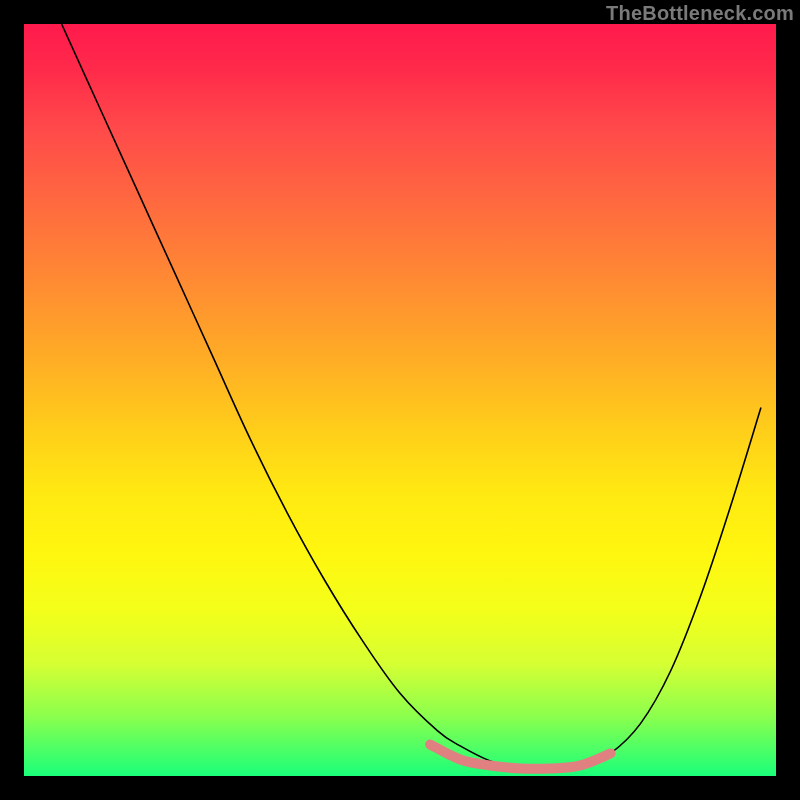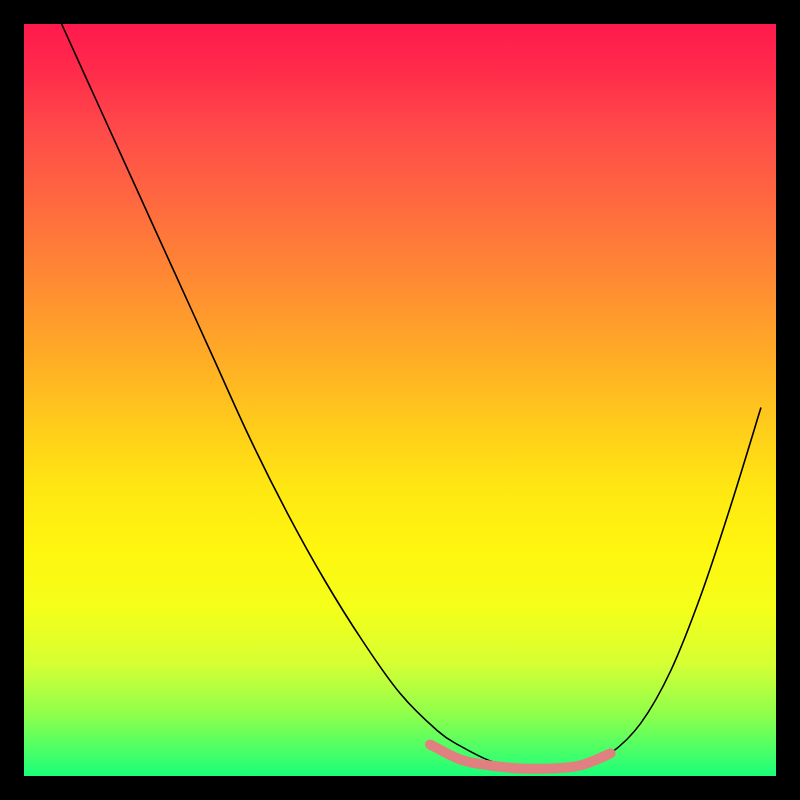--- a/index.html
+++ b/index.html
@@ -58,13 +58,14 @@
 
   <div class="plot-area"></div>
 
   <svg class="curve-svg" viewBox="0 0 752 752" preserveAspectRatio="none">
     <g>
       <path fill="none" stroke="#000000" stroke-width="1.6" d="M 37.60 0.00 C 44.37 14.89, 61.66 52.94, 75.20 82.72 C 88.74 112.50, 99.26 135.66, 112.80 165.44 C 126.34 195.22, 136.86 218.38, 150.40 248.16 C 163.94 277.94, 174.46 301.10, 188.00 330.88 C 201.54 360.66, 212.06 385.17, 225.60 413.60 C 239.14 442.03, 249.66 463.08, 263.20 488.80 C 276.74 514.52, 287.26 533.47, 300.80 556.48 C 314.34 579.49, 324.86 596.34, 338.40 616.64 C 351.94 636.94, 362.46 653.04, 376.00 669.28 C 389.54 685.52, 402.77 697.40, 413.60 706.88 C 424.43 716.36, 426.68 716.51, 436.16 721.92 C 445.64 727.33, 455.41 732.90, 466.24 736.96 C 477.07 741.02, 485.49 743.13, 496.32 744.48 C 507.15 745.83, 515.57 744.48, 526.40 744.48 C 537.23 744.48, 545.65 747.19, 556.48 744.48 C 567.31 741.77, 575.73 737.56, 586.56 729.44 C 597.39 721.32, 605.81 714.25, 616.64 699.36 C 627.47 684.47, 635.89 669.73, 646.72 646.72 C 657.55 623.71, 665.97 601.30, 676.80 571.52 C 687.63 541.74, 696.05 515.12, 706.88 481.28 C 717.71 447.44, 731.55 401.12, 736.96 383.52"></path>
       <path fill="none" stroke="#e08080" stroke-width="10" stroke-linecap="round" stroke-linejoin="round" d="M 406.08 720.42 C 411.49 723.12, 425.33 731.67, 436.16 735.46 C 446.99 739.25, 455.41 739.85, 466.24 741.47 C 477.07 743.10, 485.49 743.94, 496.32 744.48 C 507.15 745.02, 515.57 745.02, 526.40 744.48 C 537.23 743.94, 545.65 744.18, 556.48 741.47 C 567.31 738.76, 581.15 731.61, 586.56 729.44"></path>
     </g>
   </svg>
 
+  <div class="watermark">TheBottleneck.com</div>
 </div>
 
 </body></html>

